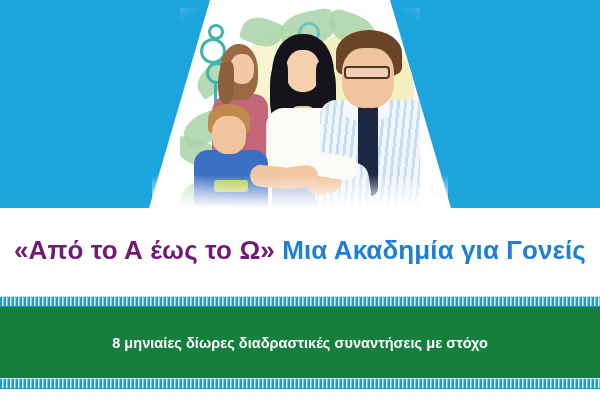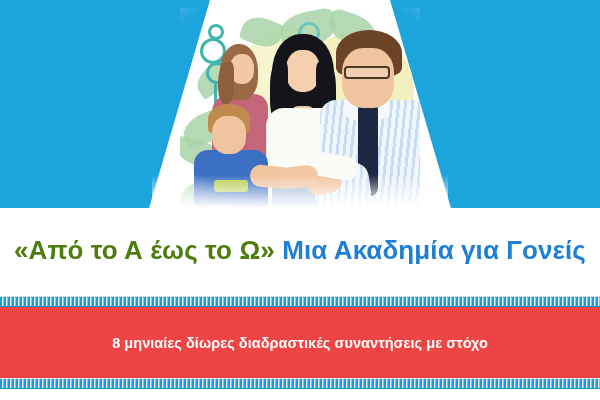--- a/index.html
+++ b/index.html
@@ -265,21 +265,21 @@
     display:flex;
     align-items:center;
     justify-content:center;
   }
   .title-line {
     white-space:nowrap;
     font-size:26px;
     font-weight:bold;
     letter-spacing:.1px;
   }
-  .title-dark { color:#4d7c0f;text-align:right; }
+  .title-dark { color:#701a75;text-align:right; }
   .title-blue { color:#1f7fd4;text-align:center; }
 
   
   .stripes {
     position:absolute;
     left:0; width:600px; height:11px;
     background:
       repeating-linear-gradient(90deg,
         #1f9ad6 0px, #1f9ad6 2px,
         #e9eef2 2px, #e9eef2 3px,
@@ -288,21 +288,21 @@
     border-bottom:1px solid #1b8fc9;
   }
   .stripes-top    { top:296px; }
   .stripes-bottom { top:378px; }
 
   
   .banner {
     position:absolute;
     left:0; top:307px;
     width:600px; height:71px;
-    background:#ef4444;
+    background:#15803d;
     display:flex;
     flex-direction:column;
     align-items:center;
     justify-content:center;
     gap:4px;
   }
   .banner-line {
     color:#ffffff;
     font-size:14.5px;
     font-weight:bold;

